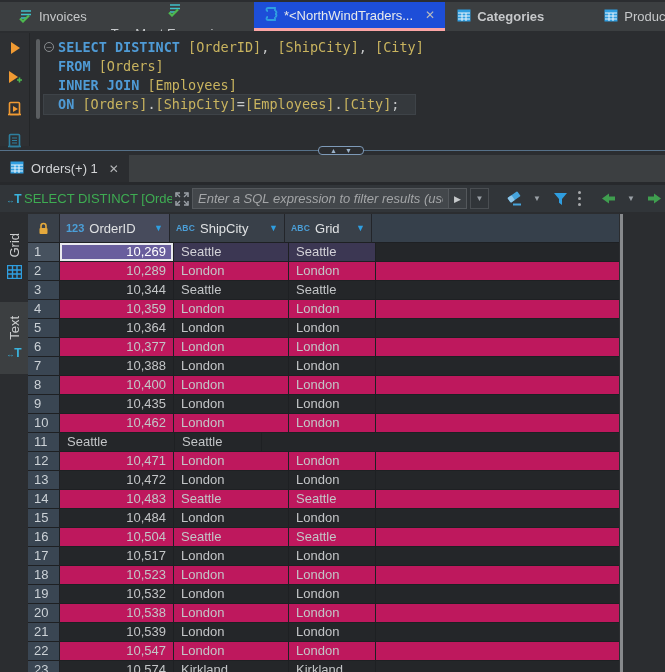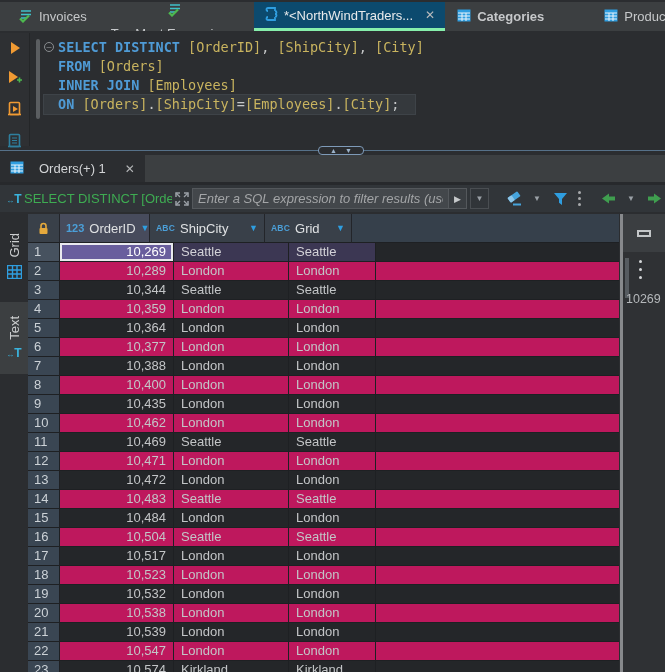--- a/index.html
+++ b/index.html
@@ -5,21 +5,21 @@
   * { margin:0; padding:0; box-sizing:border-box; }
   html,body { width:665px; height:672px; overflow:hidden; background:#2b2d30;
     font-family:"Liberation Sans", sans-serif; }
   .app { position:relative; width:665px; height:672px; background:#2b2d30; overflow:hidden; }
 
   
   .tabbar { position:absolute; left:0; top:0; width:665px; height:31px; background:#3c3f41;
     border-top:2px solid #2b2d30; display:flex; align-items:stretch; overflow:hidden; }
   .etab { display:flex; align-items:center; gap:6px; padding:0 10px; font-size:13px; color:#c6c8ca;
     white-space:nowrap; cursor:default; }
-  .etab.active { background:#0c4a6e; color:#e8eaec; border-bottom:3px solid #86efac; }
+  .etab.active { background:#1d4ed8; color:#e8eaec; border-bottom:3px solid #fca5a5; }
   .etab .close { margin-left:6px; color:#b9bbbd; font-size:12px; }
   .etab svg { flex:0 0 auto; }
 
   
   .editor { position:absolute; left:0; top:33px; width:665px; height:113px; background:#2b2d30; }
   .rail { position:absolute; left:0; top:0; width:30px; height:113px; background:#2e3033;
     border-right:1px solid #242628; display:flex; flex-direction:column; align-items:center;
     padding-top:8px; gap:12px; }
   .gutterbar { position:absolute; left:36px; top:6px; width:4px; height:80px; background:#5b5e61; border-radius:2px; }
   .foldmark { position:absolute; left:44px; top:9px; width:10px; height:10px; border:1px solid #8a8d90;
@@ -34,21 +34,21 @@
 
   
   .splitter { position:absolute; left:0; top:146px; width:665px; height:9px; }
   .splitter .bar { position:absolute; left:0; top:4px; width:665px; height:1px; background:#567189; }
   .splitter .pill { position:absolute; left:318px; top:0; width:46px; height:9px; background:#2b2d30;
     border:1px solid #7e9ab8; border-radius:4px; display:flex; align-items:center; justify-content:center;
     gap:8px; color:#9cb3ca; font-size:7px; line-height:7px; }
 
   
   .resbar { position:absolute; left:0; top:155px; width:665px; height:27px; background:#3c3f41; display:flex; }
-  .rtab { display:flex; align-items:center; gap:15px; padding:0 10px; font-size:13px; color:#d2d4d6;
+  .rtab { display:flex; align-items:center; gap:7px; padding:0 10px; font-size:13px; color:#d2d4d6;
     background:#2b2d30; }
   .rtab .close { margin-left:4px; color:#b4b6b8; font-size:12px; }
   .resbar-underline { position:absolute; left:0; top:182px; width:665px; height:3px; background:#27292c; }
 
   
   .filterbar { position:absolute; left:0; top:185px; width:665px; height:27px; background:#313539;
     display:flex; align-items:center; padding:0 4px; }
   .ticon { width:20px; text-align:center; color:#3ab4de; font-weight:bold; font-size:12px; flex:0 0 auto; }
   .ticon .arr { font-size:8px; color:#3ab4de; }
   .qlabel { width:148px; flex:0 0 auto; overflow:hidden; white-space:nowrap; color:#3eac52; font-size:13px; }
@@ -77,21 +77,21 @@
   .ghead { display:flex; height:29px; }
   .hc { display:flex; align-items:center; border-right:1px solid #23252a; border-bottom:1px solid #1e2023;
     background:#394049; font-size:13px; color:#dfe1e3; padding:0 6px; gap:5px; }
   .hc .badge { color:#4b9fd8; font-weight:bold; }
   .hc .badge.abc { font-size:8.5px; letter-spacing:0.2px; }
   .hc .badge.num { font-size:11px; }
   .hc .sort { margin-left:auto; color:#2f9ee0; font-size:9px; }
   .hc.corner { width:32px; justify-content:center; padding:0; }
   .hc.selcol { background:#474b5c; }
   .hc.hrest { flex:1; background:#36404b; border-right:none; }
-  .c-oid { width:90px; } .c-sc { width:115px; } .c-ct { width:87px; }
+  .c-oid { width:110px; } .c-sc { width:115px; } .c-ct { width:87px; }
 
   .rows { }
   .row { display:flex; height:19px; font-size:13px; color:#c3c5c7; }
   .cell { border-right:1px solid #1e2023; border-bottom:1px solid #1e2023; overflow:hidden;
     white-space:nowrap; line-height:18px; }
   .rn { width:32px; background:#3a4653; color:#ccd2d7; padding-left:6px; }
   .oid { width:114px; text-align:right; padding-right:7px; }
   .sc { width:115px; padding-left:7px; }
   .ct { width:87px; padding-left:7px; }
   .rest { flex:1; border-right:none; }
@@ -371,21 +371,20 @@
   </div>
           <div class="row even">
     <div class="cell rn">10</div>
     <div class="cell oid">10,462</div>
     <div class="cell sc">London</div>
     <div class="cell ct">London</div>
     <div class="cell rest"></div>
   </div>
           <div class="row odd">
     <div class="cell rn">11</div>
-    <div class="cell oid">10,469</div>
     <div class="cell sc">Seattle</div>
     <div class="cell ct">Seattle</div>
     <div class="cell rest"></div>
   </div>
           <div class="row even">
     <div class="cell rn">12</div>
     <div class="cell oid">10,471</div>
     <div class="cell sc">London</div>
     <div class="cell ct">London</div>
     <div class="cell rest"></div>
@@ -467,27 +466,15 @@
     <div class="cell ct">Kirkland</div>
     <div class="cell rest"></div>
   </div>
         </div>
     </div>
 
     <div class="vscroll">
       <div class="thumb"></div>
     </div>
 
-    <div class="rightpanel">
-      <div class="rp-top">
-        <span class="minbtn"></span>
-      </div>
-      <div class="rp-grip"></div>
-      <div class="rp-dots">
-          <i></i>
-          <i></i>
-          <i></i>
-        </div>
-      <div class="rp-val">10269</div>
-    </div>
   </div>
 
 </div>
 
 </body></html>

